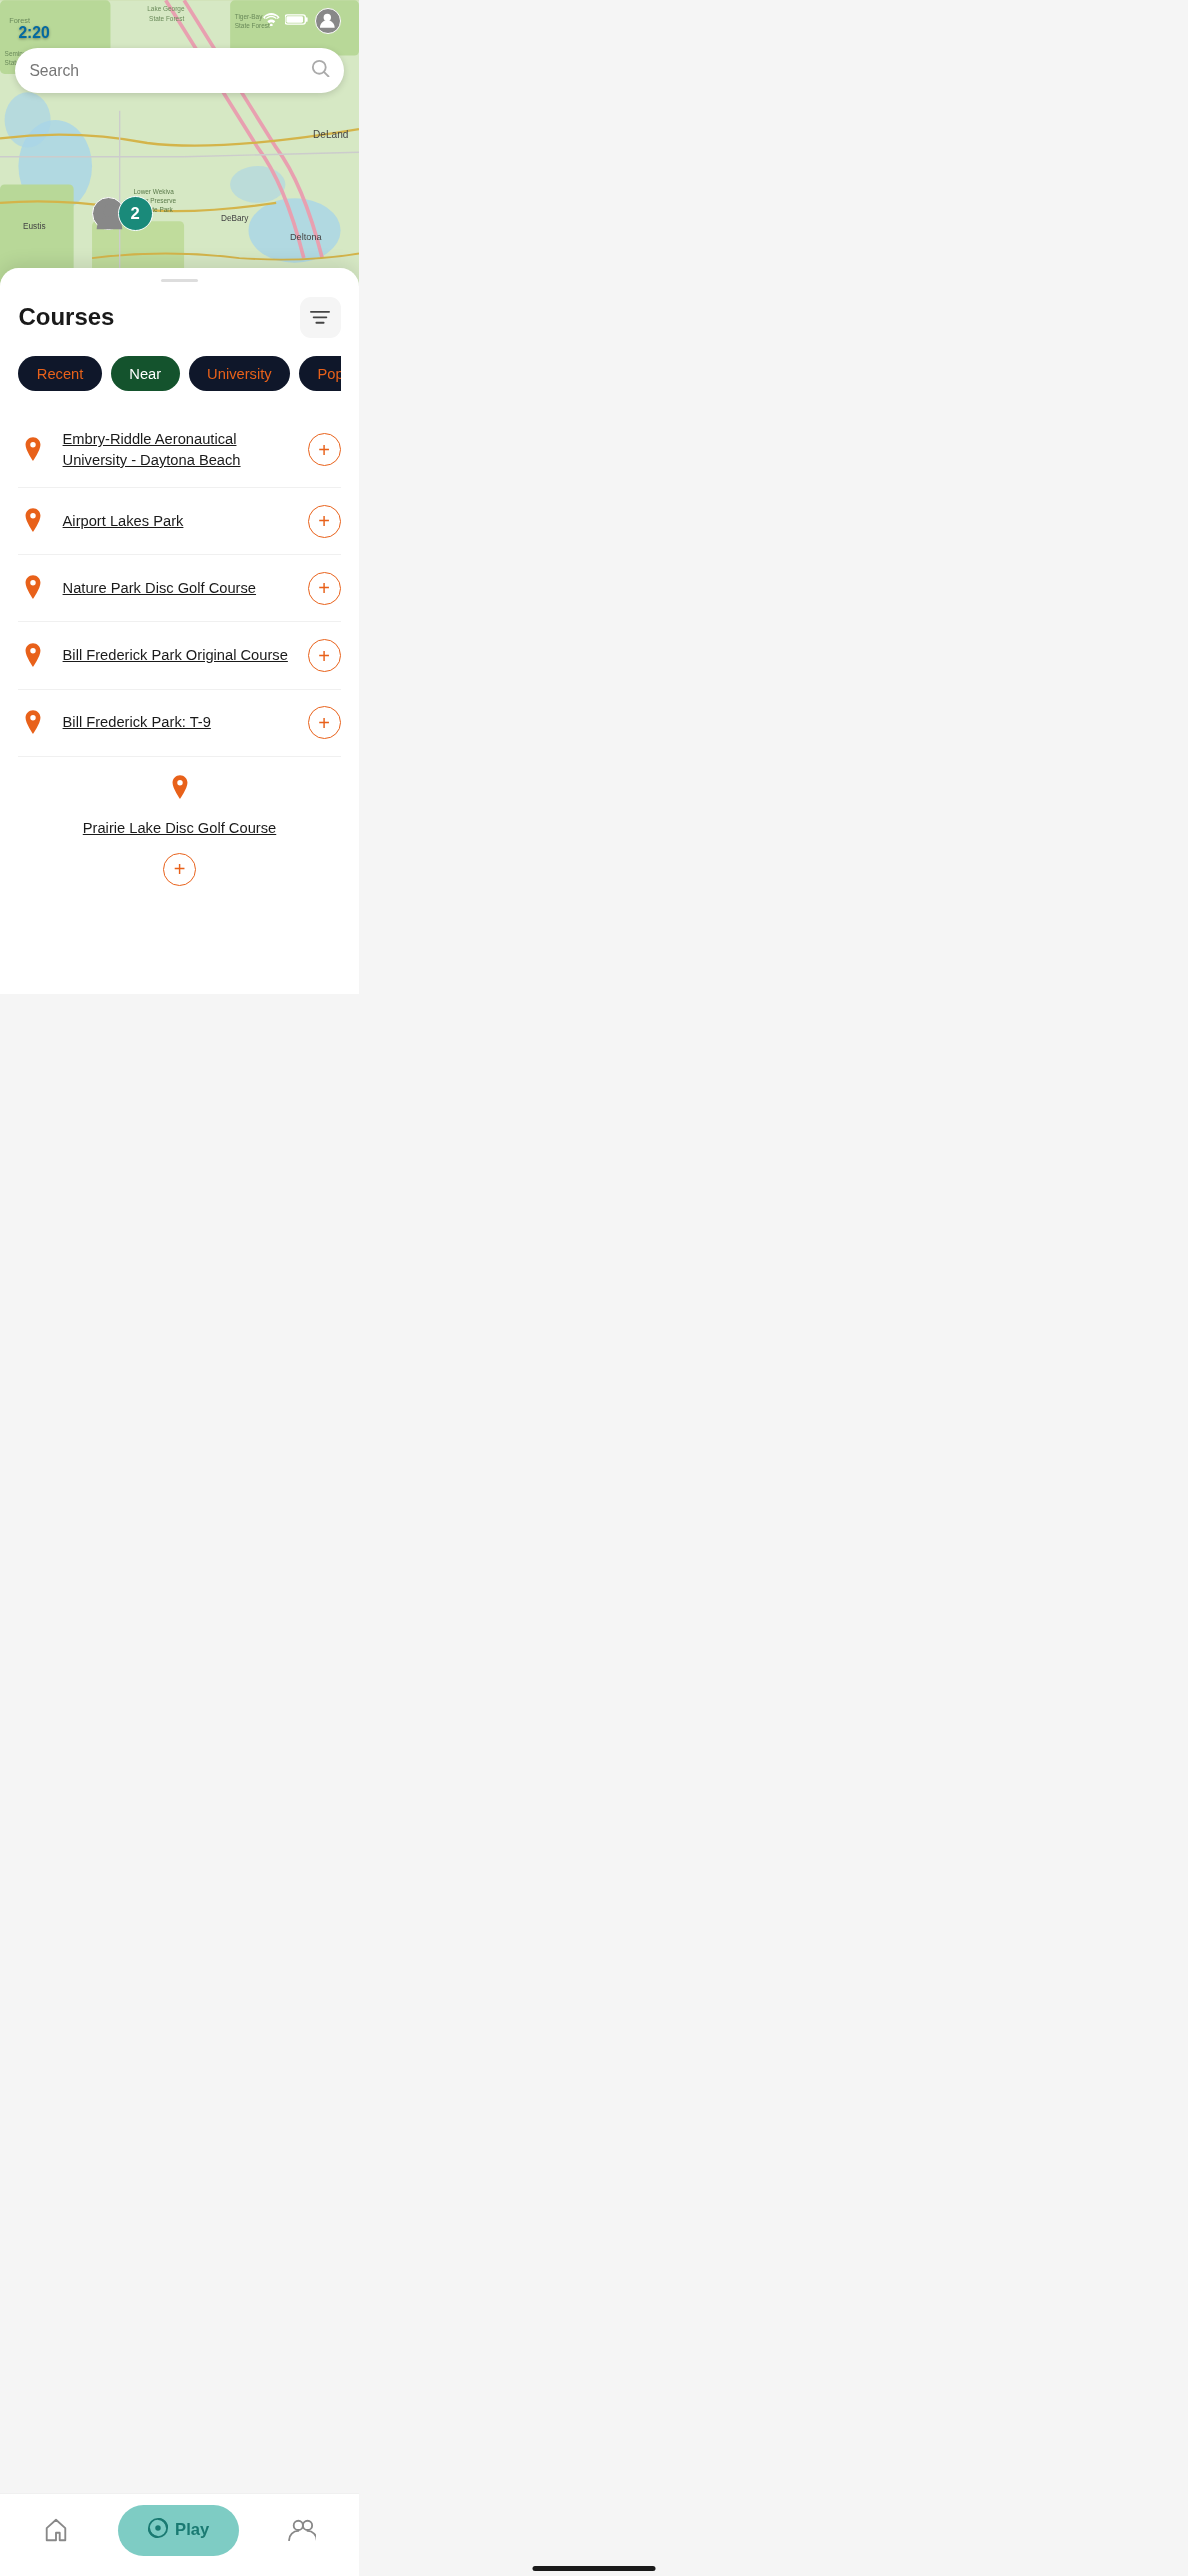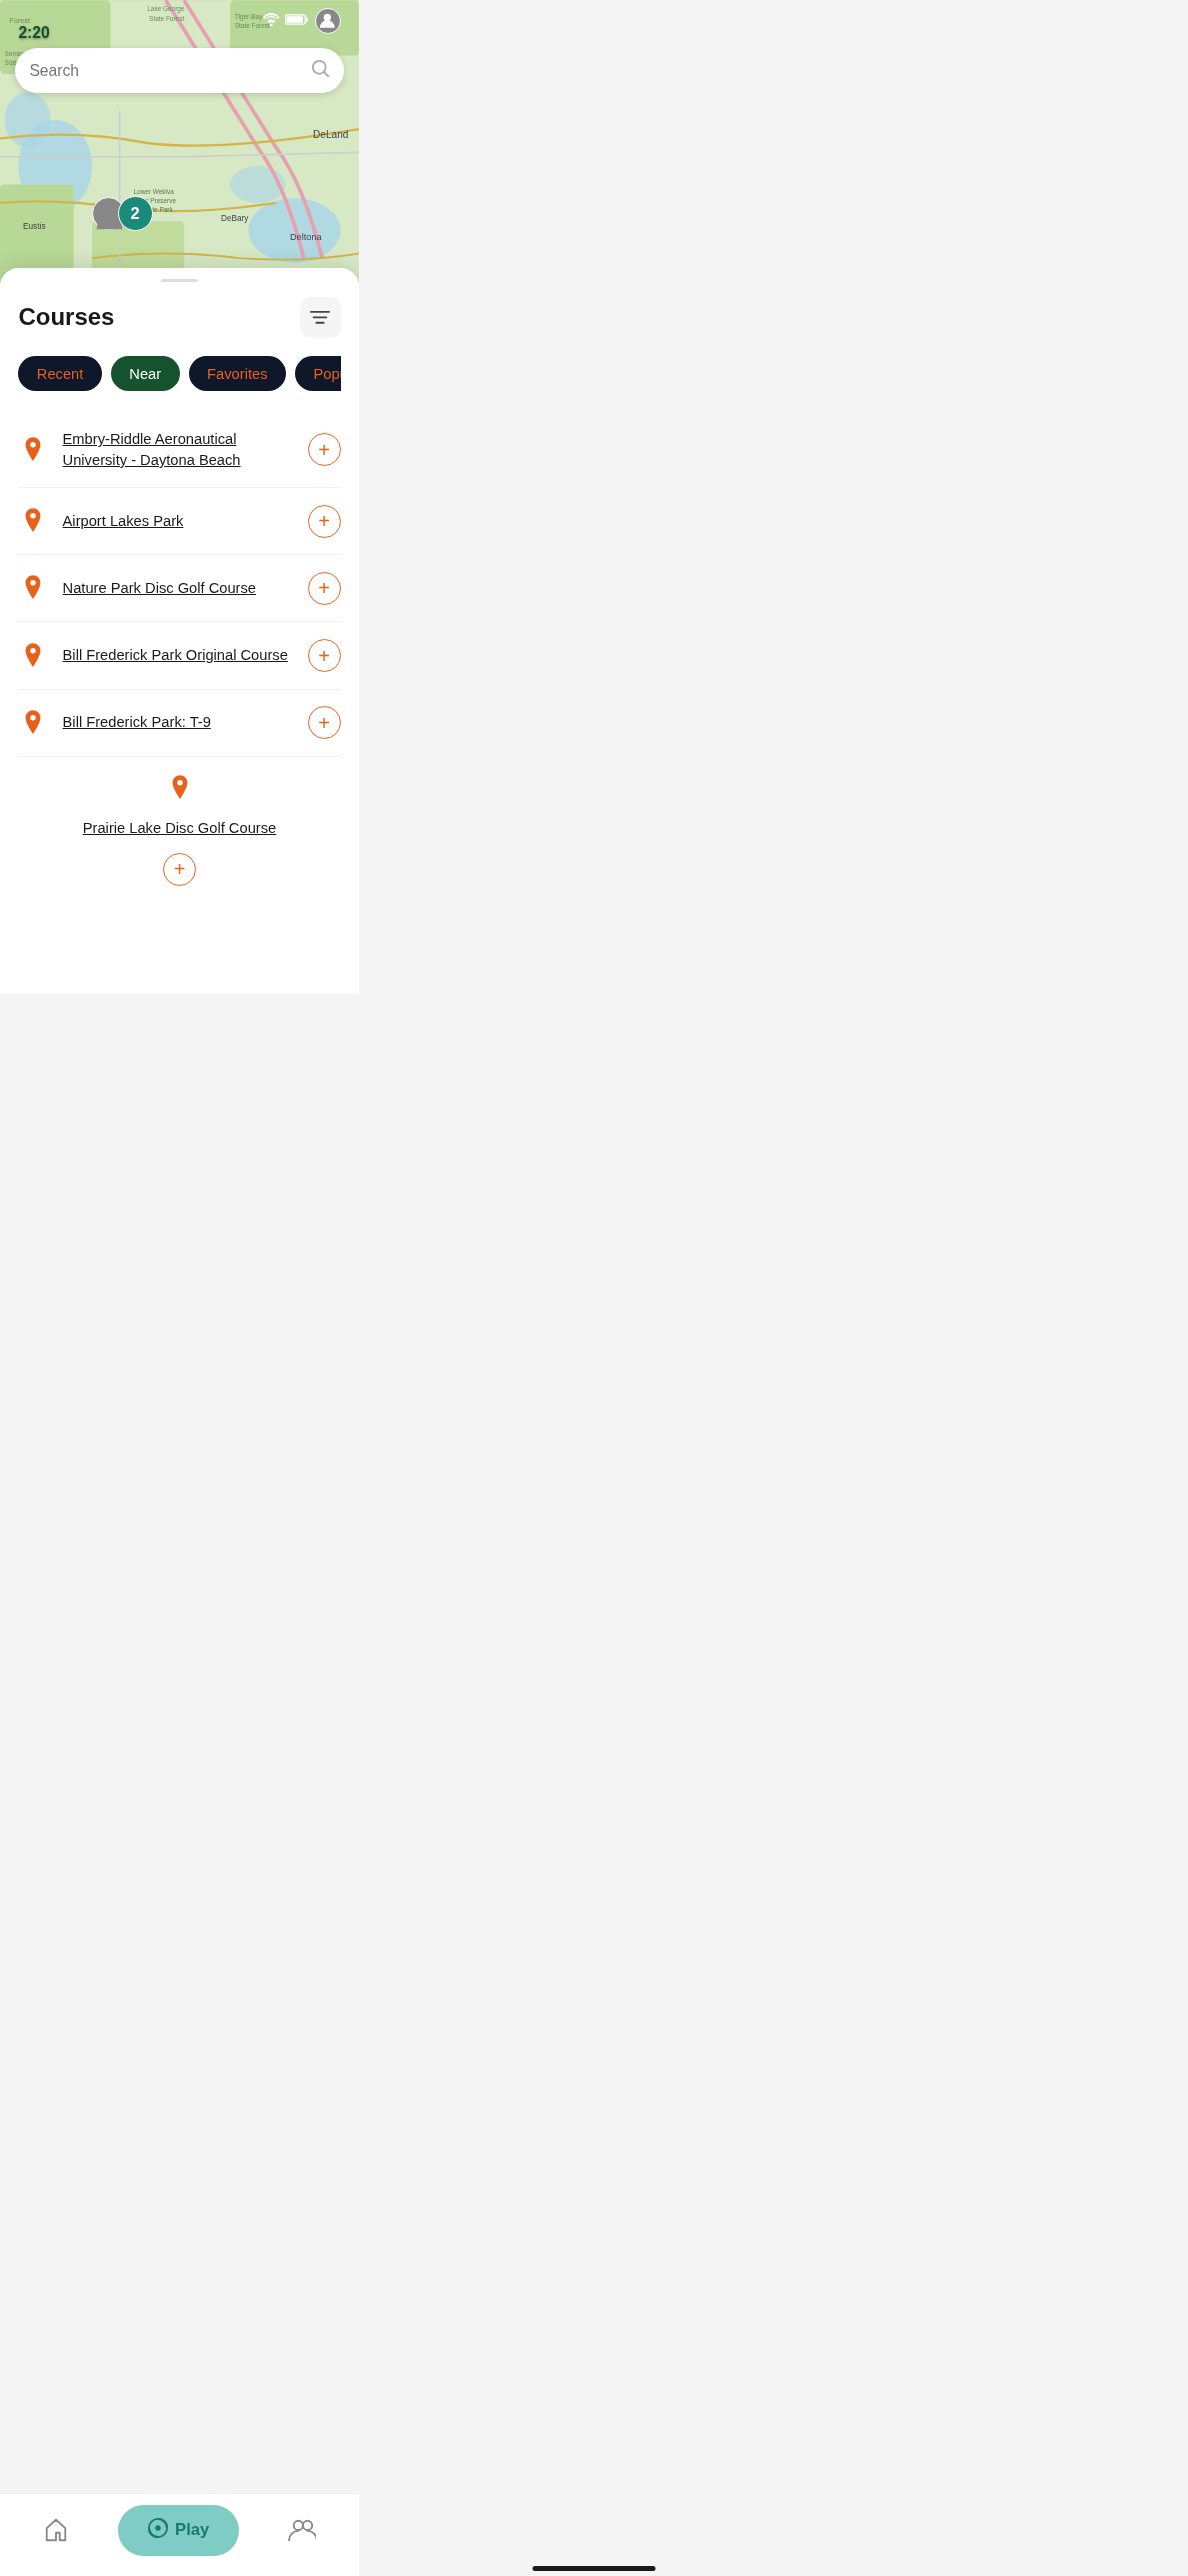--- a/index.html
+++ b/index.html
@@ -21,21 +21,21 @@
       right: 0;
       height: 41px;
       display: flex;
       align-items: center;
       justify-content: space-between;
       padding: 0 18.4px;
       z-index: 10;
     }
 
     .status-time {
-      color: #14532d;
+      color: #0369a1;
       font-size: 15.7px;
       font-weight: 600;
       text-shadow: 0 0.9px 2.8px rgba(0,0,0,0.4);
       margin-top: 24px;
     }
 
     .status-icons {
       display: flex;
       align-items: center;
       gap: 5.5px;
@@ -430,21 +430,21 @@
         <line x1="1" y1="3" x2="21" y2="3" stroke="#444" stroke-width="2" stroke-linecap="round"></line>
         <line x1="4" y1="9" x2="18" y2="9" stroke="#444" stroke-width="2" stroke-linecap="round"></line>
         <line x1="7" y1="15" x2="15" y2="15" stroke="#444" stroke-width="2" stroke-linecap="round"></line>
       </svg>
     </button>
   </div>
 
   <div class="filter-pills">
     <button class="pill pill-inactive">Recent</button>
     <button class="pill pill-active">Near</button>
-    <button class="pill pill-inactive">Favorites</button>
+    <button class="pill pill-inactive">University</button>
     <button class="pill pill-inactive">Popular</button>
   </div>
 
   <div class="course-list">
 
     <div class="course-item">
       <span class="location-icon">
         <svg width="20" height="26" viewBox="0 0 22 28" fill="#e8611a">
           <path d="M11 0C6.5 0 2.8 3.7 2.8 8.2c0 6.2 8.2 17.8 8.2 17.8s8.2-11.6 8.2-17.8C19.2 3.7 15.5 0 11 0zm0 11.2a3 3 0 110-6 3 3 0 010 6z"></path>
         </svg>

